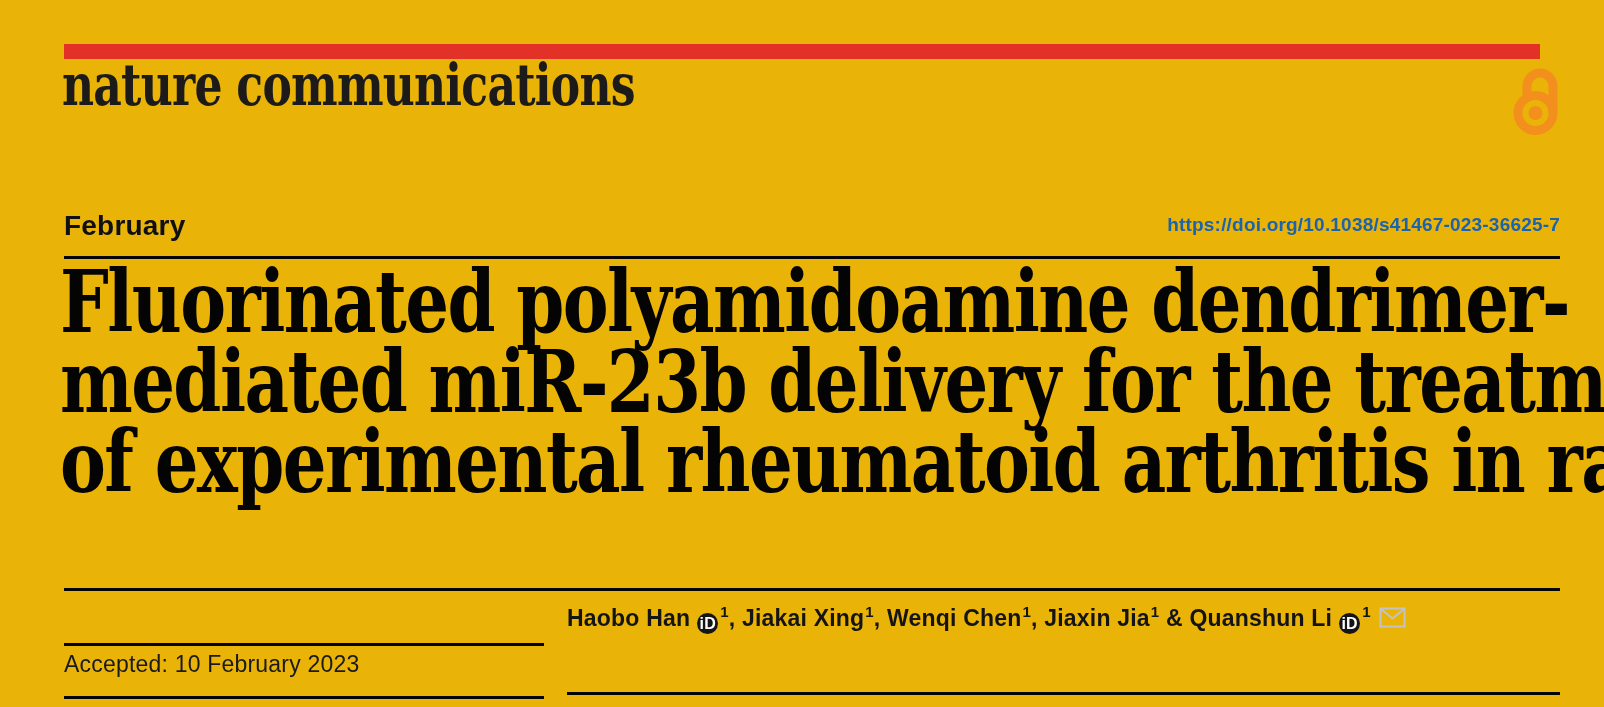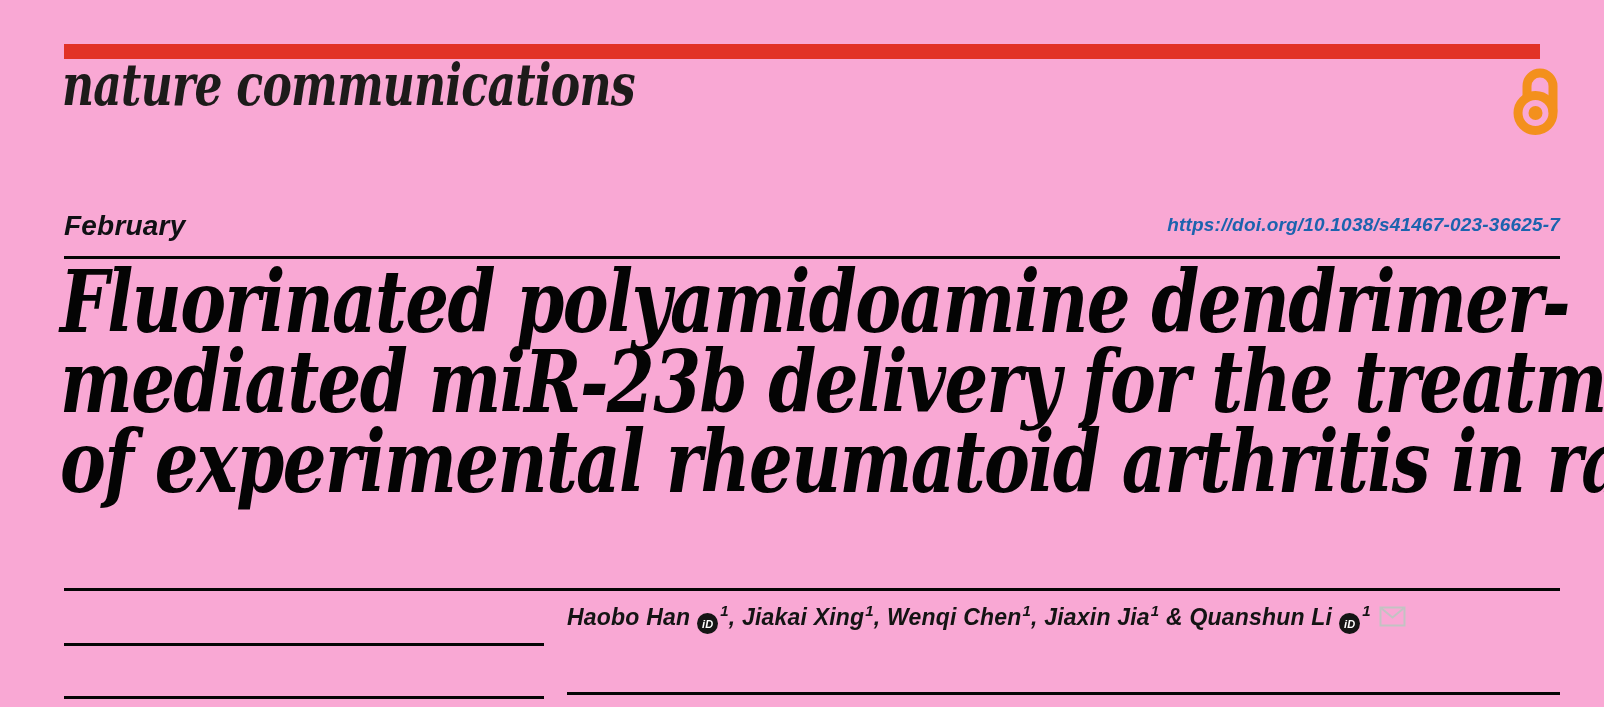--- a/index.html
+++ b/index.html
@@ -1,24 +1,23 @@
 <!DOCTYPE html>
 <html><head>
 <meta charset="utf-8">
 <style>
   html, body { margin: 0; padding: 0; background: #ffffff; }
   .page {
     position: relative;
     width: 1604px;
     height: 707px;
-    background: #f9a8d4;
+    background: #eab308;
     overflow: hidden;
     font-family: "Liberation Sans", sans-serif;
     color: #111;
-    font-style: italic;
   }
 
   
   .brand-bar {
     position: absolute;
     left: 64px; top: 44px;
     width: 1476px; height: 15px;
     background: #E23227;
   }
   .journal-logo {
@@ -112,21 +111,21 @@
     line-height: 0;
     vertical-align: 9px;
     margin-left: 1px;
   }
   .orcid-badge {
     display: inline-flex;
     width: 21px; height: 21px;
     border-radius: 50%;
     background: #151515;
     color: #ffffff;
-    font-size: 11px;
+    font-size: 16px;
     font-weight: bold;
     align-items: center;
     justify-content: center;
     vertical-align: -3px;
     margin-left: 7px;
     margin-right: 1px;
     margin-top: 12px;
   }
   .email-icon {
     display: inline-block;
@@ -156,20 +155,21 @@
 
   <h1 class="title">
     <div class="title-line">Fluorinated polyamidoamine dendrimer-</div>
     <div class="title-line">mediated miR-23b delivery for the treatment</div>
     <div class="title-line">of experimental rheumatoid arthritis in rats</div>
   </h1>
 
   <div class="rule rule-mid"></div>
 
   <div class="rule rule-recv"></div>
+  <div class="date-line date-accepted">Accepted: 10 February 2023</div>
   <div class="rule rule-accp"></div>
 
   <div class="author-list"><span><span>Haobo Han</span><span class="orcid-badge">iD</span><sup>1</sup><span>, </span></span><span><span>Jiakai Xing</span><sup>1</sup><span>, </span></span><span><span>Wenqi Chen</span><sup>1</sup><span>, </span></span><span><span>Jiaxin Jia</span><sup>1</sup><span> &amp; </span></span><span><span>Quanshun Li</span><span class="orcid-badge">iD</span><sup>1</sup><span class="email-icon"><svg width="27" height="21" viewBox="0 0 27 21">
             <rect x="1.5" y="1.5" width="24" height="18" fill="none" stroke="#c3c3c3" stroke-width="2"></rect>
             <path d="M2 2 L13.5 11.5 L25 2" fill="none" stroke="#c3c3c3" stroke-width="2"></path>
           </svg></span></span></div>
   <div class="rule rule-auth"></div>
 
 </div>
 

